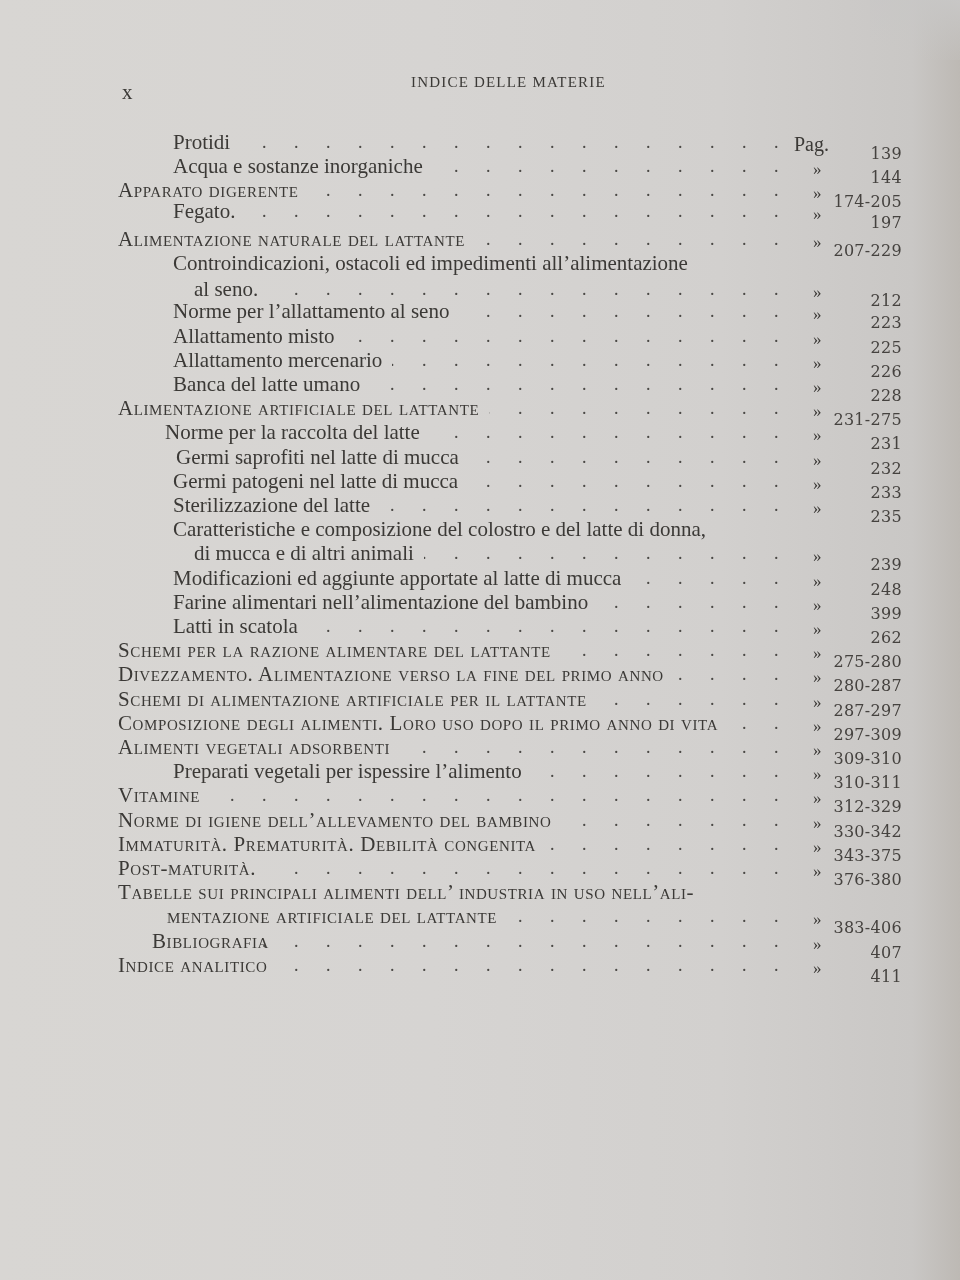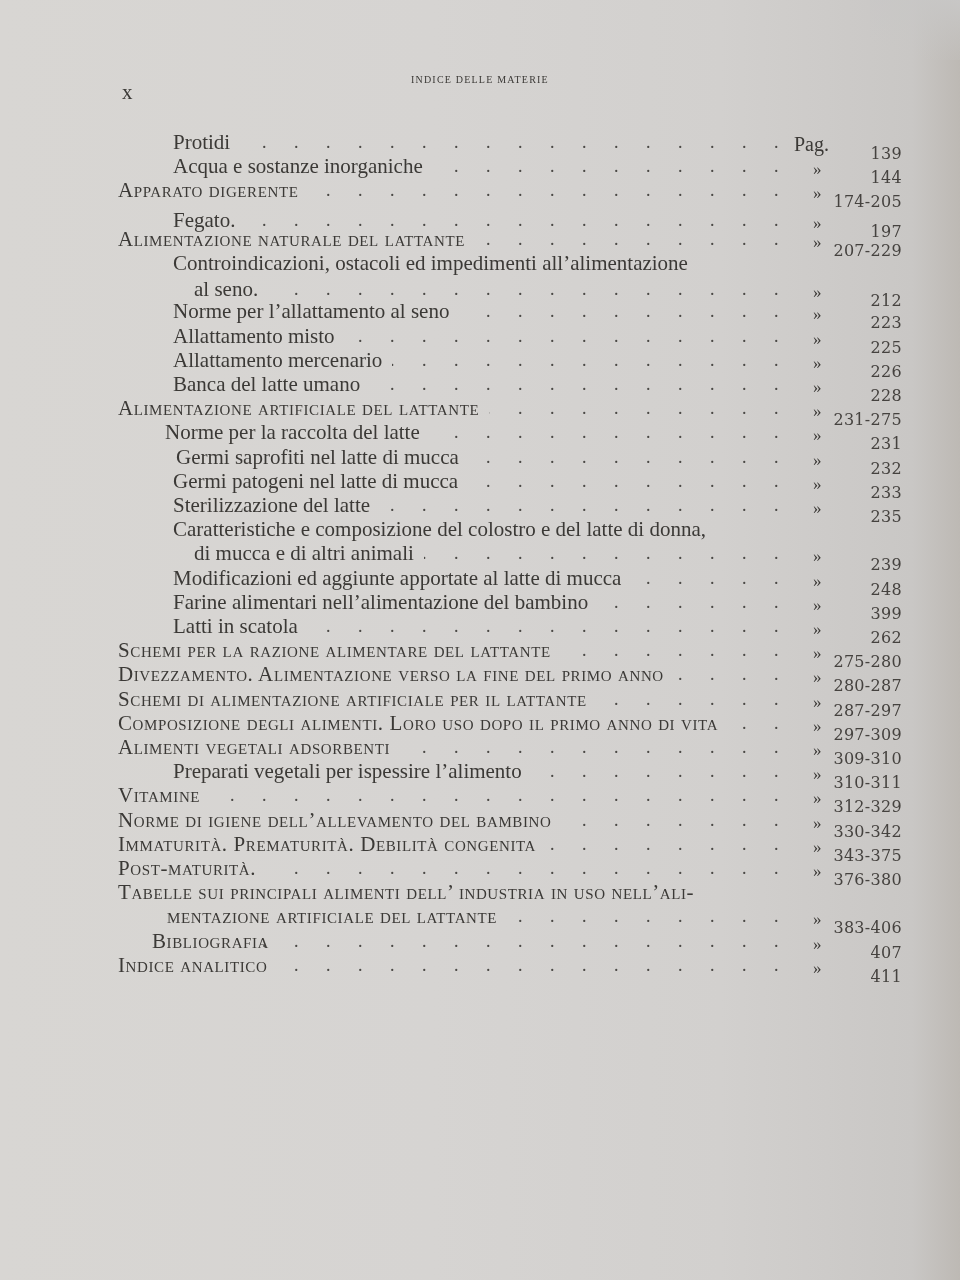--- a/index.html
+++ b/index.html
@@ -13,21 +13,21 @@
   .corner-shade {
     position: absolute; right: 0; top: 0; width: 90px; height: 60px;
     background: linear-gradient(200deg, #c8c7c6 0%, rgba(210,208,206,0) 80%);
   }
   .folio {
     position: absolute; left: 122px; top: 80px;
     font-size: 21px; letter-spacing: 0.5px;
   }
   .running-head {
     position: absolute; left: 411px; top: 74px;
-    font-size: 10px; letter-spacing: 1.2px;
+    font-size: 15px; letter-spacing: 1.2px;
   }
   .toc {
     position: absolute; left: 0; top: 130px; width: 960px;
   }
   .row {
     position: absolute; left: 0; width: 960px; height: 24px;
     font-size: 21px; line-height: 24px; white-space: nowrap;
   }
   .title {
     position: absolute; white-space: nowrap;
@@ -68,21 +68,21 @@
       <span class="leader" style="left: 432.766px; width: 357.234px; direction: rtl;">. . . . . . . . . . . . . . . . . . . . . . . . . . . . . . . . . . . . . . . .</span>
       <span class="ditto">»</span>
       <span class="page">144</span>
     </div>
     <div class="row" style="top: 48.4px;">
       <span class="title sc" style="left: 118px;">Apparato digerente</span>
       <span class="leader" style="left: 308.406px; width: 481.594px; direction: rtl;">. . . . . . . . . . . . . . . . . . . . . . . . . . . . . . . . . . . . . . . .</span>
       <span class="ditto">»</span>
       <span class="page">174-205</span>
     </div>
-    <div class="row" style="top: 78px;">
+    <div class="row" style="top: 69px;">
       <span class="title" style="left: 173px;">Fegato.</span>
       <span class="leader" style="left: 245.406px; width: 544.594px; direction: rtl;">. . . . . . . . . . . . . . . . . . . . . . . . . . . . . . . . . . . . . . . .</span>
       <span class="ditto">»</span>
       <span class="page">197</span>
     </div>
     <div class="row" style="top: 96.8px;">
       <span class="title sc" style="left: 118px;">Alimentazione naturale del lattante</span>
       <span class="leader" style="left: 474.953px; width: 315.047px; direction: rtl;">. . . . . . . . . . . . . . . . . . . . . . . . . . . . . . . . . . . . . . . .</span>
       <span class="ditto">»</span>
       <span class="page">207-229</span>

